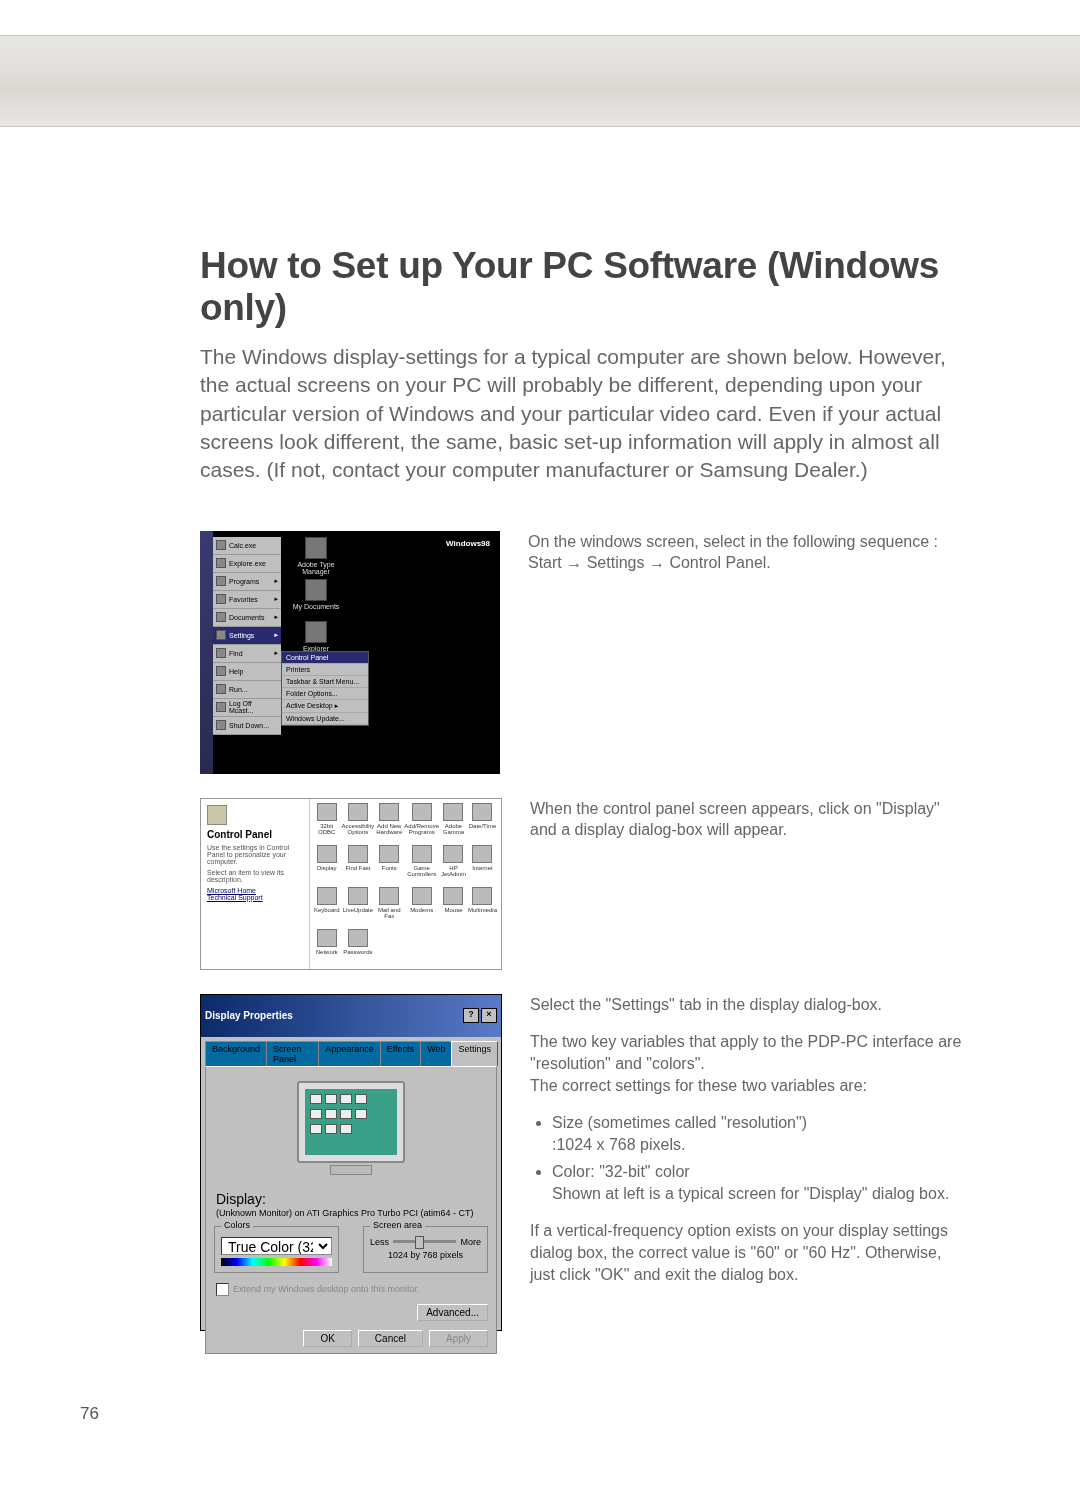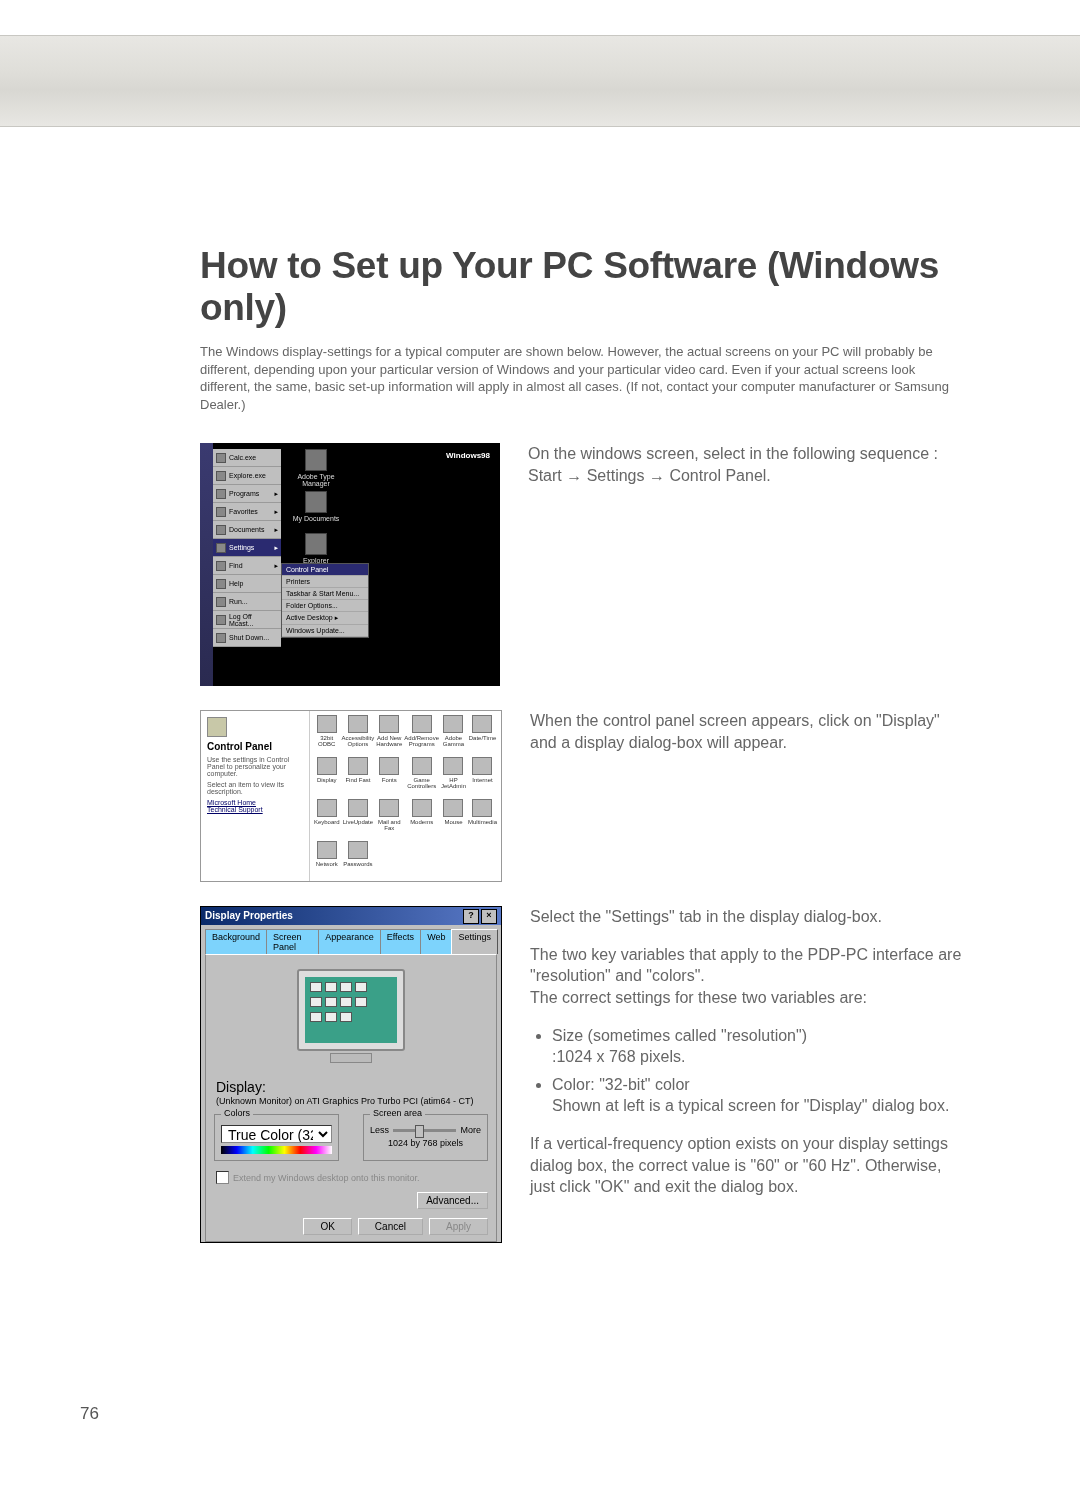--- a/index.html
+++ b/index.html
@@ -3,21 +3,21 @@
 <meta charset="utf-8">
 <style>
   html,body{margin:0;padding:0;background:#fff;font-family:Arial,Helvetica,sans-serif;color:#555}
   .page{width:1080px;height:1494px;position:relative;background:#fff}
   .topband{position:absolute;left:0;right:0;top:35px;height:90px;
     background:linear-gradient(#e8e7e3,#dfded9 40%,#d8d7d2 60%,#e8e7e3);
     border-top:1px solid #c8c7c2;border-bottom:1px solid #c8c7c2}
   .content{position:absolute;left:200px;right:113px;top:245px}
   h1{font-family:"Arial Narrow",Arial,sans-serif;font-weight:600;color:#444;
      font-size:37px;margin:0 0 14px 0;letter-spacing:-.3px}
-  .intro{font-size:13px;line-height:1.35;color:#666;margin:0 0 30px 0}
+  .intro{font-size:21px;line-height:1.35;color:#666;margin:0 0 46px 0}
   .row{display:flex;gap:28px;margin-bottom:24px}
   .shot{flex:0 0 300px}
   .desc{flex:1;font-size:16px;line-height:1.35;color:#666}
   .desc p{margin:0 0 16px 0}
   .desc ul{margin:0 0 16px 0;padding-left:22px}
   .desc li{margin-bottom:6px}
   .continued{text-align:center;font-size:15px;color:#666;margin-top:18px}
   .pagenum{position:absolute;left:80px;bottom:70px;font-size:17px;color:#555}
 
   
@@ -48,27 +48,27 @@
   .s2 .left a{color:#006;text-decoration:underline;font-size:7px;display:block}
   .s2 .grid{flex:1;display:grid;grid-template-columns:repeat(6,1fr);
     grid-auto-rows:40px;padding:4px;gap:2px}
   .cpi{display:flex;flex-direction:column;align-items:center;justify-content:flex-start;font-size:6px;text-align:center}
   .cpi .g{width:18px;height:16px;background:#bbb;border:1px solid #777;margin-bottom:2px}
 
   
   .s3{width:300px;height:335px;background:#c0c0c0;border:1px solid #000;position:relative;
       font-size:10px;color:#000}
   .s3 .titlebar{background:linear-gradient(90deg,#0a2a6a,#5a7ac8);color:#fff;
-    height:18px;line-height:18px;padding:0 4px;font-weight:bold;display:flex;
+    height:18px;line-height:18px;padding:12px 4px;font-weight:bold;display:flex;
     justify-content:space-between;align-items:center}
   .s3 .titlebar .btns{display:flex;gap:2px}
   .s3 .titlebar .wb{width:14px;height:13px;background:#c0c0c0;border:1px solid #000;
     font-size:9px;line-height:11px;text-align:center;color:#000}
   .s3 .tabs{display:flex;margin:4px 4px 0 4px;font-size:9px}
-  .s3 .tab{padding:2px 6px;background:#7dd3fc;border:1px solid #888;border-bottom:none;
+  .s3 .tab{padding:2px 6px;background:#0369a1;border:1px solid #888;border-bottom:none;
     margin-right:-1px}
   .s3 .tab.active{background:#c0c0c0;border-color:#fff #555 #c0c0c0 #fff;position:relative;z-index:2}
   .s3 .panel{margin:0 4px 4px 4px;border:1px solid #888;border-top-color:#fff;
     background:#c0c0c0;height:270px;padding:8px;position:relative}
   .monitor{width:120px;height:100px;margin:6px auto 10px;position:relative}
   .monitor .frame{width:104px;height:78px;margin:0 auto;background:#ddd;border:2px solid #888;
     border-radius:3px;position:relative}
   .monitor .screen{position:absolute;inset:6px;background:#3aa088}
   .monitor .screen .winrow{display:flex;gap:3px;margin:5px}
   .monitor .screen .mini{width:10px;height:8px;background:#eee;border:1px solid #555}

